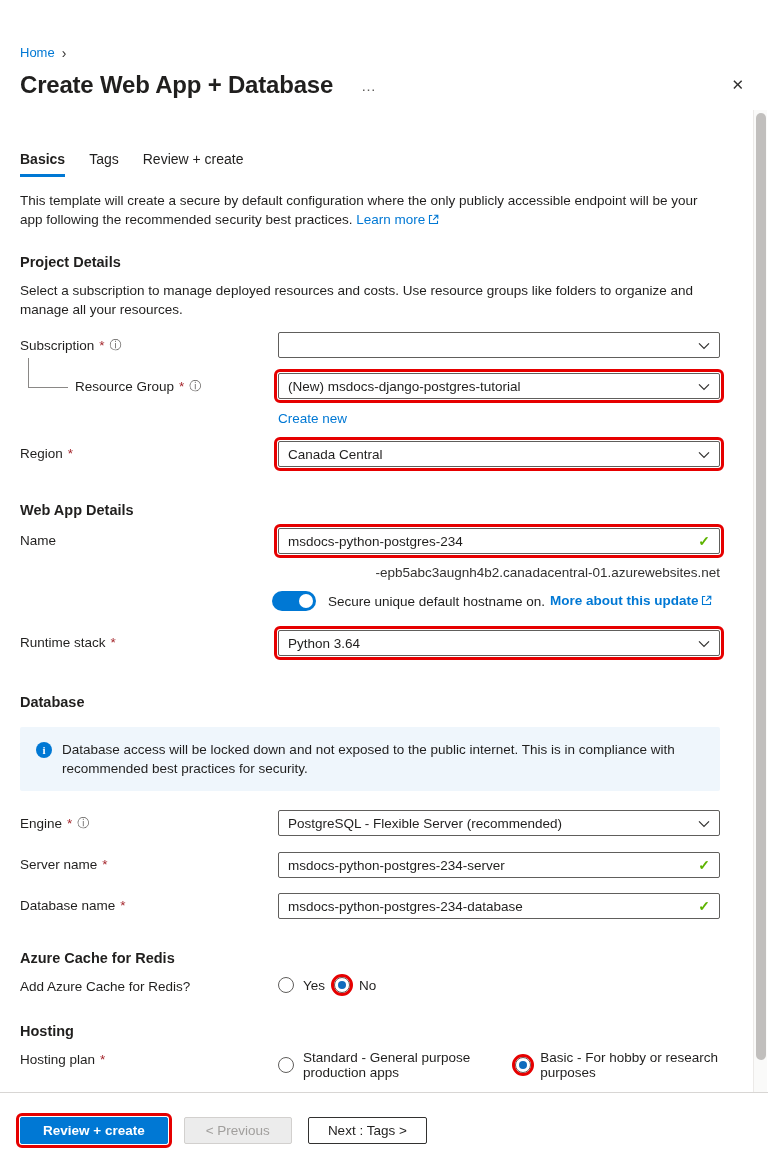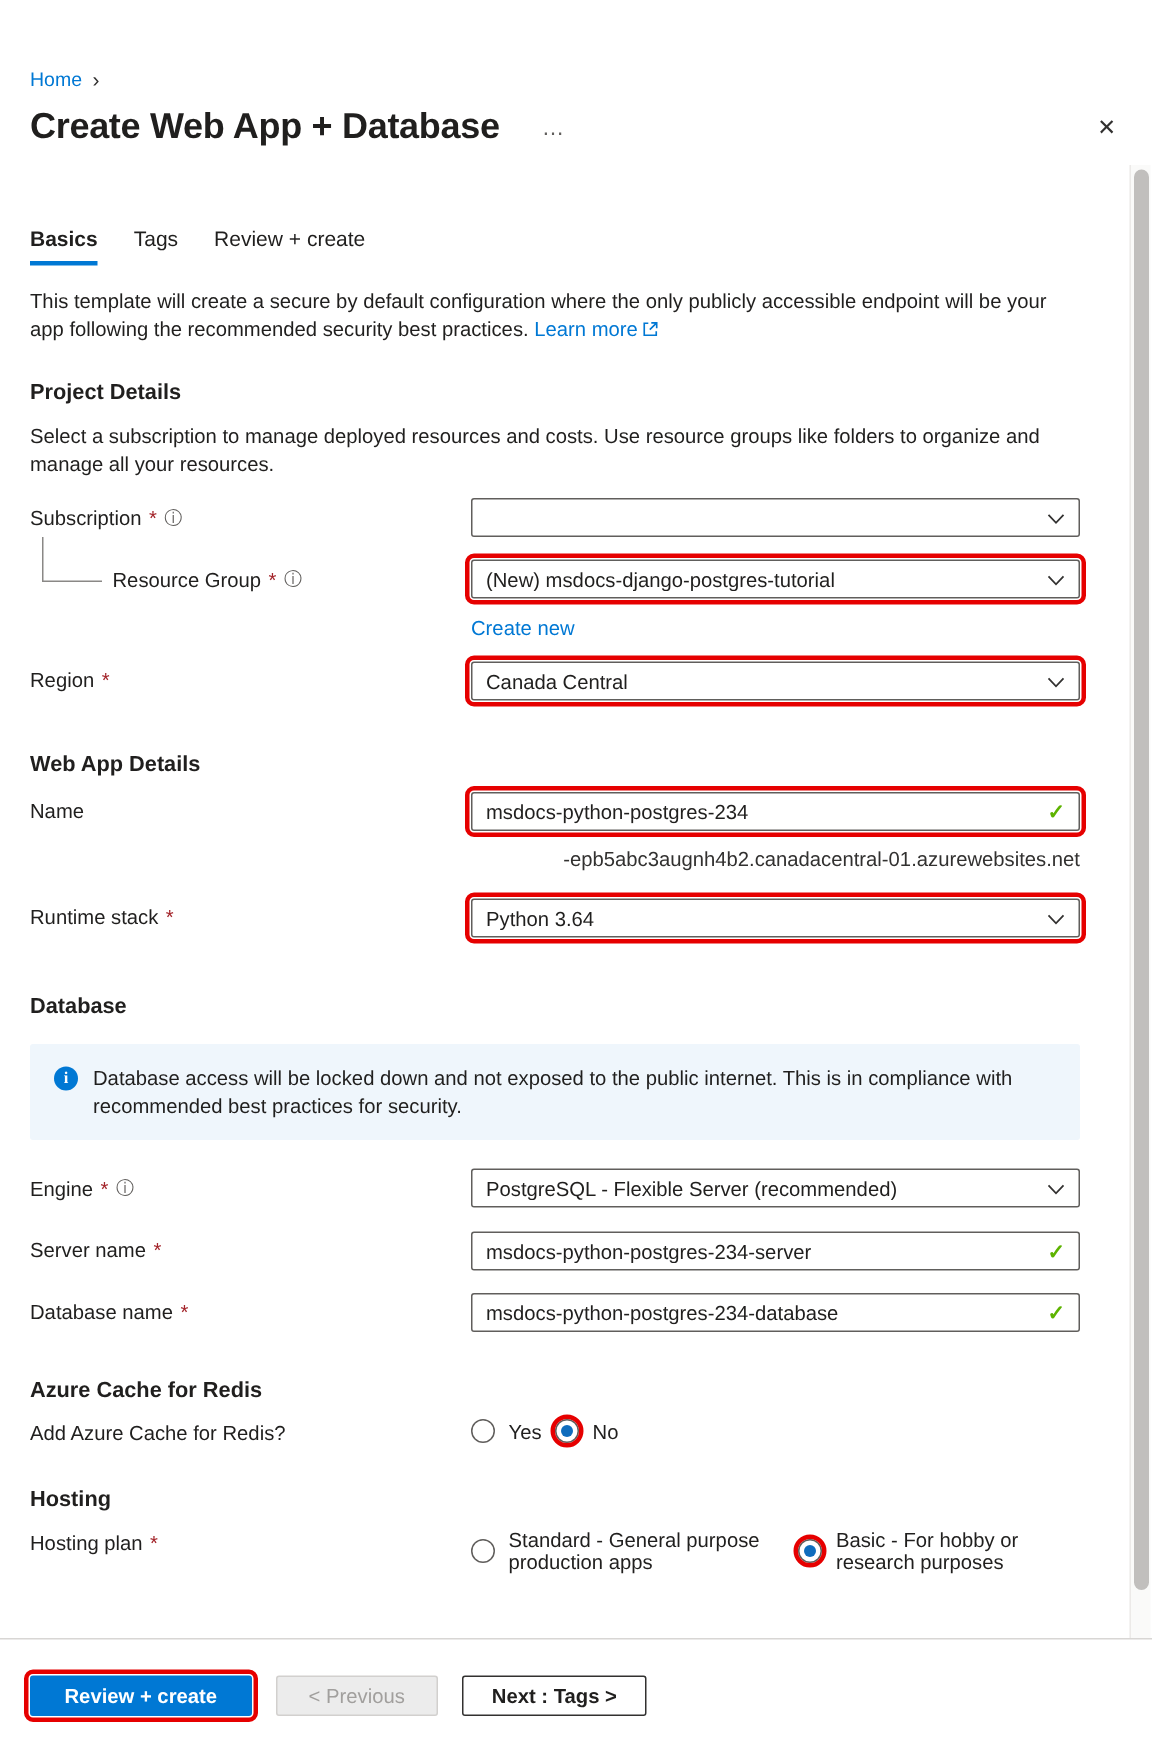--- a/index.html
+++ b/index.html
@@ -29,21 +29,21 @@
   .intro { margin-top:14px; line-height:19px; }
   .section-heading { margin-top:24px; font-size:14.5px; font-weight:700; }
   .section-desc { margin-top:11px; line-height:19px; }
 
   .ext-icon { display:inline-block; vertical-align:-1px; margin-left:3px; }
 
   .row { display:flex; align-items:flex-start; }
   .label { width:258px; padding-top:5px; display:flex; align-items:center; gap:5px; position:relative; flex-shrink:0; }
   .req { color:#a4262c; }
   .info-icon { color:#605e5c; font-size:12px; cursor:pointer; }
-  .field { width:470px;margin-left:36px; }
+  .field { width:470px; }
 
   .control { height:26px; border:1px solid #605e5c; background:#fff; border-radius:2px;
              display:flex; align-items:center; justify-content:space-between; padding:0 9px; cursor:pointer; }
   .control .value { white-space:nowrap; overflow:hidden; }
   .annotated { outline:3px solid #e60000; outline-offset:1px; }
   .check-mark { color:#5db300; font-size:14px; font-weight:700; }
 
   .rg-connector { position:absolute; left:8px; top:-15px; width:40px; height:30px;
                   border-left:1px solid #8a8886; border-bottom:1px solid #8a8886; }
   .rg-label-text { padding-left:55px; }
@@ -65,21 +65,21 @@
   .radio { width:16px; height:16px; border:1px solid #605e5c; border-radius:50%; background:#fff; position:relative; flex-shrink:0; }
   .radio.checked::after { content:""; position:absolute; inset:3px; background:#0f6cbd; border-radius:50%; }
   .radio.annotated { outline:3px solid #e60000; outline-offset:0; }
 
   
   .footer { position:absolute; left:0; right:0; top:1092px; bottom:0; background:#fff;
             border-top:1px solid #d8d6d4; display:flex; align-items:flex-start; gap:16px; padding:24px 0 0 20px; }
   .btn { height:27px; font-size:13.5px; font-family:"Liberation Sans", sans-serif; cursor:pointer; border-radius:2px; }
   .btn-primary { background:#0078d4; border:1px solid #0078d4; color:#fff; font-weight:700; padding:0 22px; }
   .btn-disabled { background:#ececec; border:1px solid #d2d0ce; color:#a19f9d; padding:0 21px; cursor:default; }
-  .btn-secondary { background:#fff; border:1px solid #323130; color:#201f1e; font-weight:700; padding:0 19px; }
+  .btn-secondary { background:#fff; border:1px solid #323130; color:#201f1e; font-weight:400; padding:0 19px; }
 
   
   .scrollbar { position:absolute; top:110px; right:1px; width:14px; height:982px; background:#fafaf9; border-left:1px solid #eceae8; }
   .scrollbar-thumb { position:absolute; top:3px; left:2px; width:10px; height:947px; background:#c1bfbd; border-radius:5px; }
 </style>
 </head>
 <body>
 
 <div class="breadcrumb">
   <a>Home</a>
@@ -173,20 +173,30 @@
     </div>
     <div class="field">
       <div class="control annotated">
         <span class="value">msdocs-python-postgres-234</span>
         <span class="check-mark">✓</span>
       </div>
       <div class="hostname-suffix">-epb5abc3augnh4b2.canadacentral-01.azurewebsites.net</div>
     </div>
   </div>
 
+  <div class="toggle-row">
+    <div class="toggle">
+        <div class="knob"></div>
+      </div>
+    <span>Secure unique default hostname on.</span>
+    <span style="margin-left:-7px;font-weight:600;"><a>More about this update</a><span class="ext-icon"><svg width="11" height="11" viewBox="0 0 11 11">
+            <path d="M4.2 1.5 H1.5 V9.5 H9.5 V6.8" fill="none" stroke="#0078d4" stroke-width="1.1"></path>
+            <path d="M6.2 1.2 H9.8 V4.8 M9.6 1.4 L5.2 5.8" fill="none" stroke="#0078d4" stroke-width="1.1"></path>
+          </svg></span></span>
+  </div>
 
   <div class="row" style="margin-top:19px">
     <div class="label">
       <span>Runtime stack</span>
       <span class="req">*</span>
     </div>
     <div class="field">
       <div class="control annotated">
         <span class="value">Python 3.64</span>
         <span><svg width="12" height="8" viewBox="0 0 12 8">

